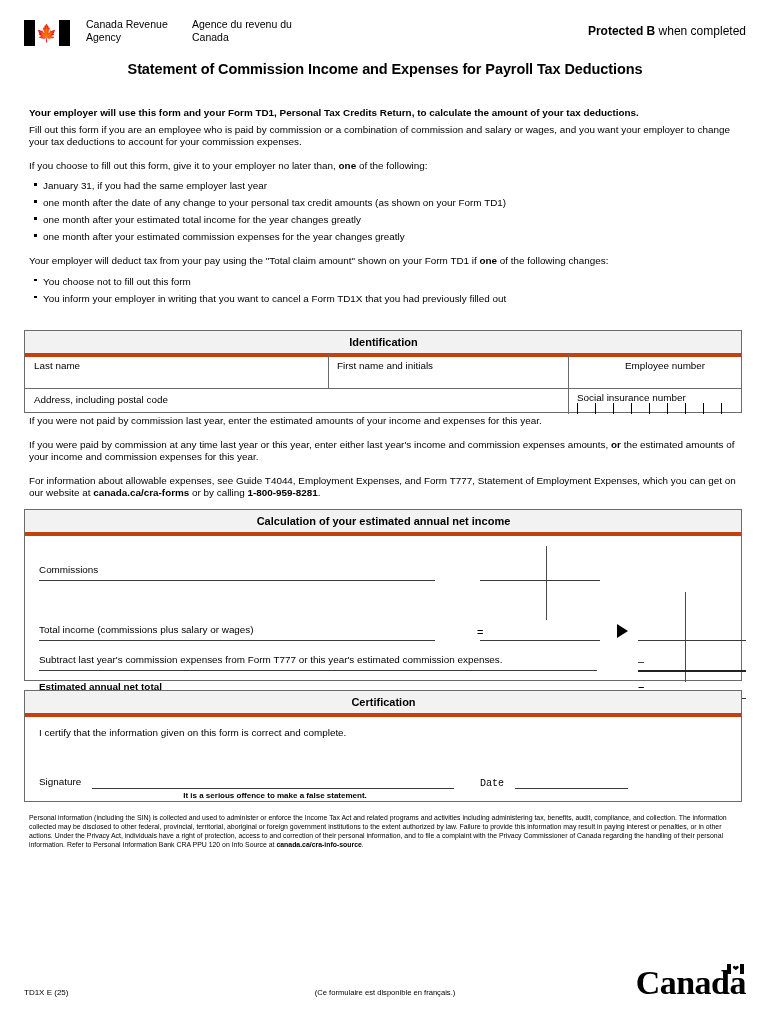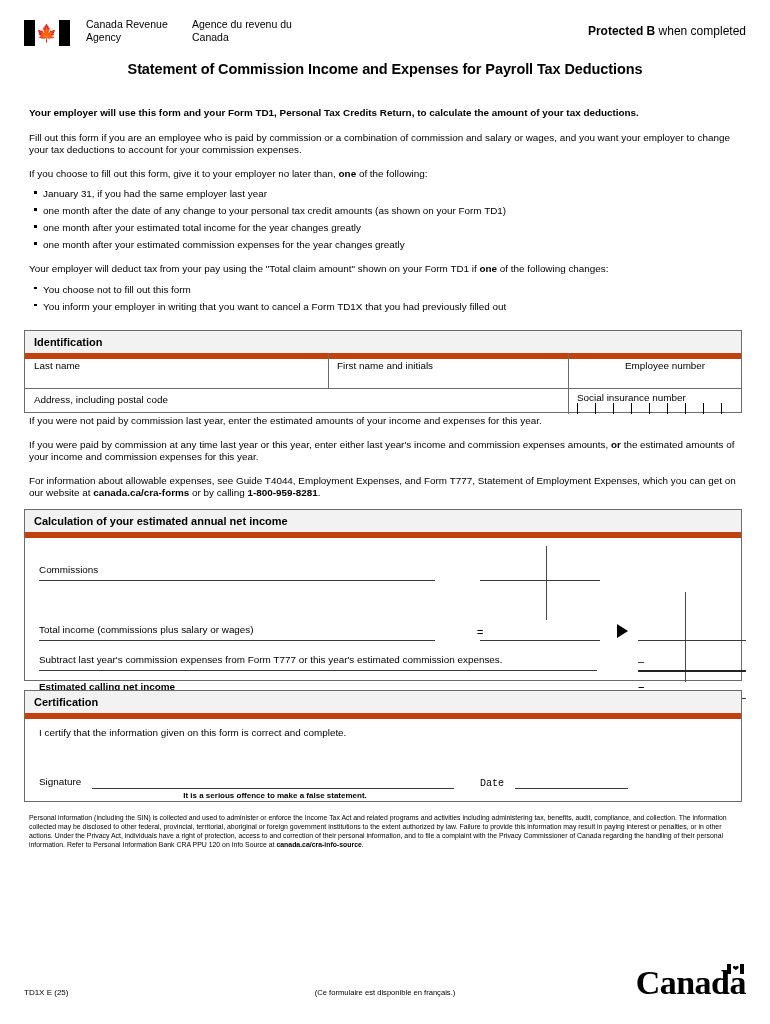--- a/index.html
+++ b/index.html
@@ -90,21 +90,21 @@
   .body-block {
     position: absolute;
     left: 29px; top: 107px;
     width: 714px;
   }
   p.t {
     margin: 0 0 11px 0;
     font-size: 9.9px;
     line-height: 12.6px;
   }
-  p.t.bold { font-weight: bold; margin-bottom: 12px; }
+  p.t.bold { font-weight: bold; margin-bottom: 4px; }
   p.t.tight { margin-bottom: 5px; }
   ul.bl {
     margin: 0 0 10px 0;
     padding: 0 0 0 14px;
     list-style: none;
   }
   ul.bl li {
     position: relative;
     font-size: 9.9px;
     line-height: 14.2px;
@@ -121,25 +121,26 @@
 
   
   .sec {
     position: absolute;
     border: 1px solid #6b6b6b;
     box-sizing: border-box;
     background: #fff;
   }
   .sec-head {
     background: #f2f2f2;
-    border-bottom: 6px solid #c2410c;
+    border-bottom: 4px solid #c2410c;
     font-weight: bold;
     font-size: 11px;
     padding: 5px 8px 5px 9px;
     box-sizing: border-box;
+    text-align: center;
   }
   .cell-label {
     font-size: 9.9px;
     position: absolute;
   }
 
   
   #ident { left: 24px; top: 330px; width: 718px; height: 83px; }
   #ident .row1 {
     position: absolute; left: 0; top: 23px; width: 100%; height: 35px;
@@ -355,21 +356,21 @@
 
       <div class="crow" style="top:112px; height:22px;">
         <div class="lbl" style="top:0px;">Subtract last year's commission expenses from Form T777 or this year's estimated commission expenses.</div>
         <div class="op" style="left:613px; top:2px;">–</div>
         <div class="uline" style="left:14px; top:16px; width:558px;"></div>
         <div class="uline thick" style="left:613px; top:16px; width:108px;"></div>
         <div style="position:absolute; left:626px; top:2px; width:92px; height:13px;"></div>
       </div>
 
       <div class="crow" style="top:140px; height:22px;">
-        <div class="lbl b" style="top:-1px;">Estimated calling net income</div>
+        <div class="lbl b" style="top:-1px;">Estimated annual net total</div>
         <div class="op" style="left:613px; top:2px;">=</div>
         <div class="uline" style="left:14px; top:16px; width:558px;"></div>
         <div class="uline" style="left:613px; top:16px; width:108px;"></div>
         <div style="position:absolute; left:626px; top:2px; width:92px; height:13px;"></div>
       </div>
     </div>
   </div>
 
   <div class="sec" id="cert">
     <div class="sec-head">Certification</div>

